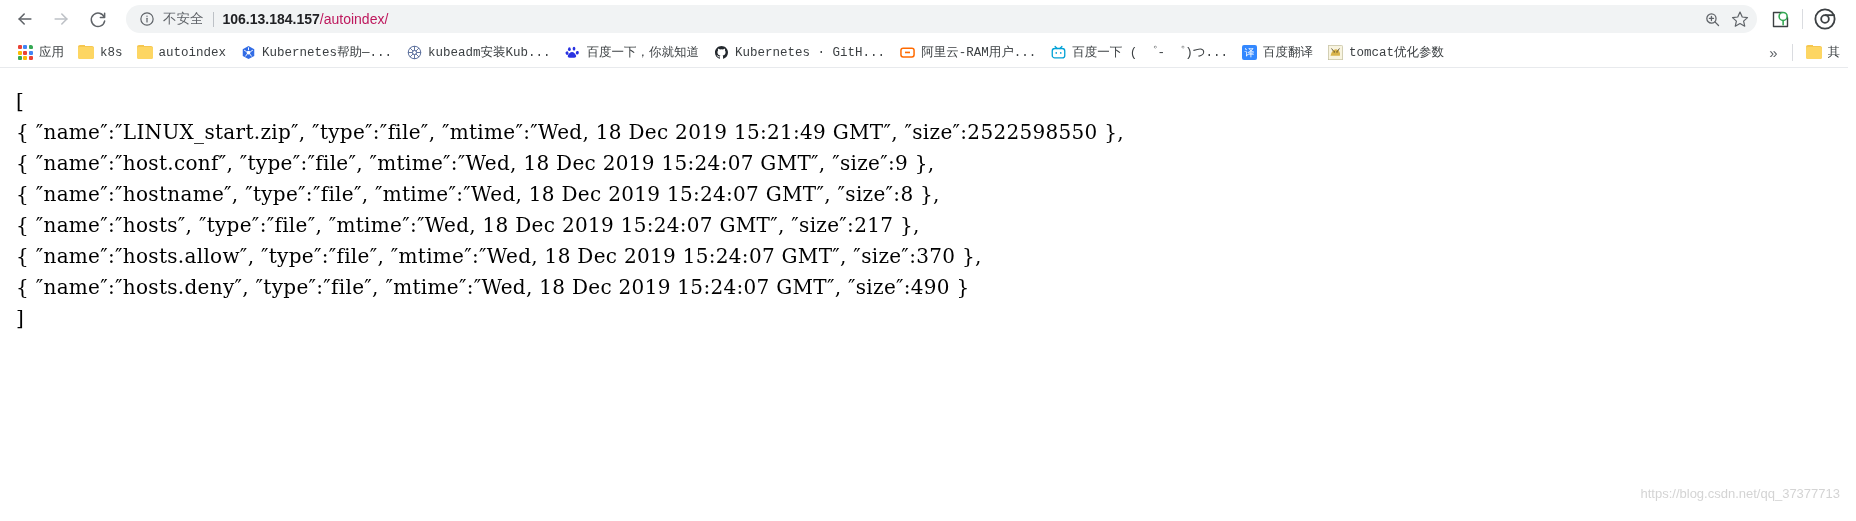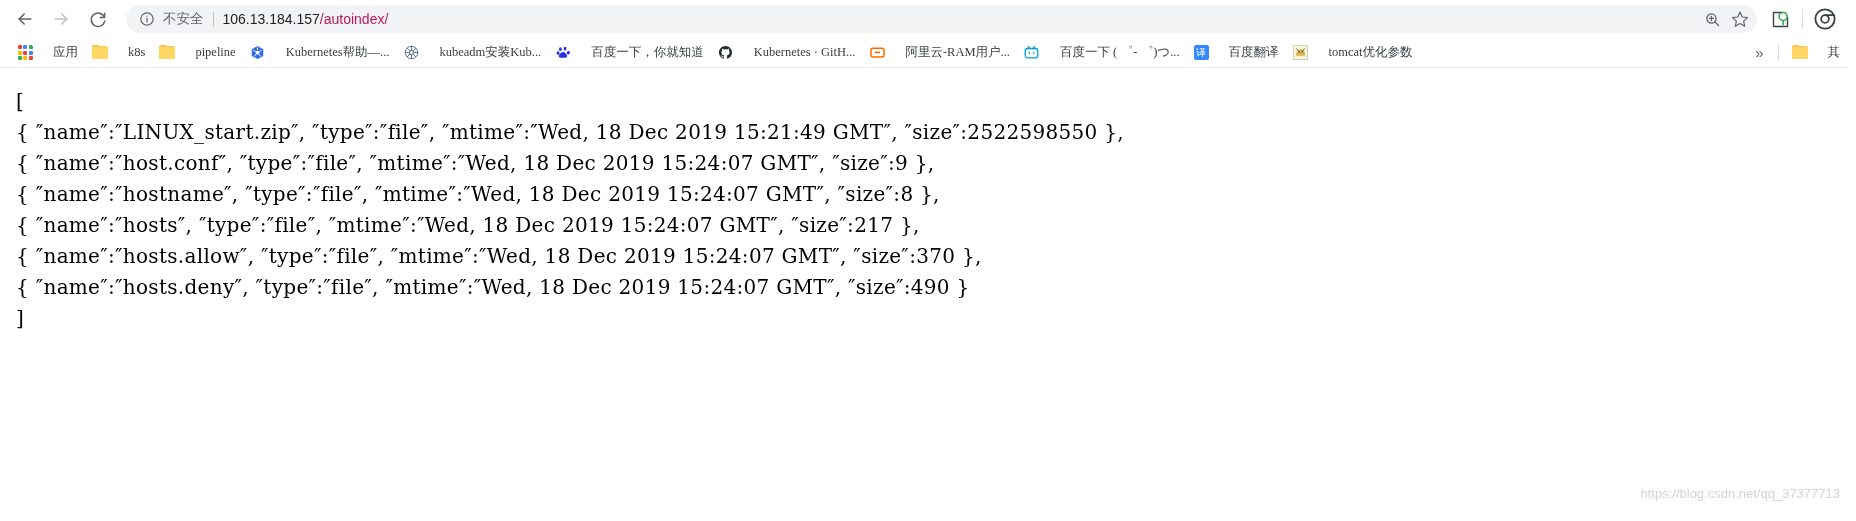--- a/index.html
+++ b/index.html
@@ -71,21 +71,21 @@
 
   #url-wrap {
     flex: 1 1 auto;
     min-width: 0;
     font-size: 14px;
     white-space: nowrap;
     overflow: hidden;
     display: flex;
     align-items: baseline;
   }
-  #url-host { color: #202124; }
+  #url-host { color: #202124; font-weight: bold; }
   #url-path { color: #be185d; }
 
   .omni-action {
     width: 26px; height: 26px;
     flex: 0 0 auto;
     display: flex; align-items: center; justify-content: center;
     color: #5f6368;
     cursor: pointer;
     margin-left: 2px;
   }
@@ -121,25 +121,25 @@
     height: 24px;
     padding: 0 7px;
     border-radius: 4px;
     font-size: 12.5px;
     color: #3c4043;
     cursor: pointer;
     flex: 0 0 auto;
     max-width: 210px;
   }
   .bm-label {
-    margin-left: 20px;
+    margin-left: 6px;
     overflow: hidden;
     text-overflow: ellipsis;
     white-space: nowrap;
-    font-family: Liberation Serif, serif;
+    font-family: Liberation Mono, monospace;
   }
   .bm-ico {
     width: 16px; height: 16px;
     flex: 0 0 auto;
     display: flex; align-items: center; justify-content: center;
     font-size: 11px;
     line-height: 1;
     border-radius: 2px;
     overflow: hidden;
   }
@@ -322,21 +322,21 @@
       <span class="bm-ico">
           <span class="folder"></span>
         </span>
       <span class="bm-label">k8s</span>
     </div>
 
     <div class="bm">
       <span class="bm-ico">
           <span class="folder"></span>
         </span>
-      <span class="bm-label">pipeline</span>
+      <span class="bm-label">autoindex</span>
     </div>
 
     <div class="bm">
       <span class="bm-ico">
         <svg width="15" height="15" viewBox="0 0 24 24">
           <polygon points="12,1.6 21.2,6.6 21.2,17.4 12,22.4 2.8,17.4 2.8,6.6" fill="#326ce5"></polygon>
           <circle cx="12" cy="12" r="3" fill="#ffffff"></circle>
           <g stroke="#ffffff" stroke-width="1.5" stroke-linecap="round">
             <line x1="12" y1="4.4" x2="12" y2="7.4"></line>
             <line x1="18.4" y1="8.6" x2="15.4" y2="10.4"></line>

